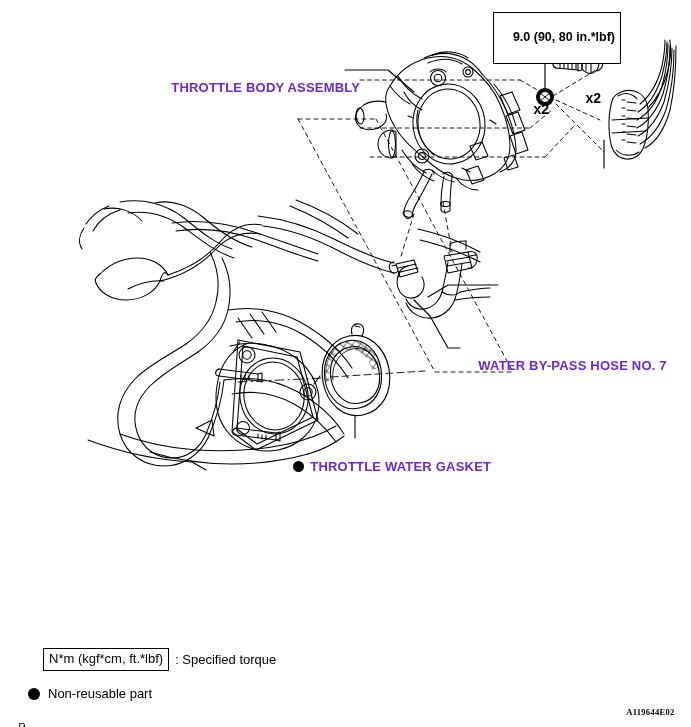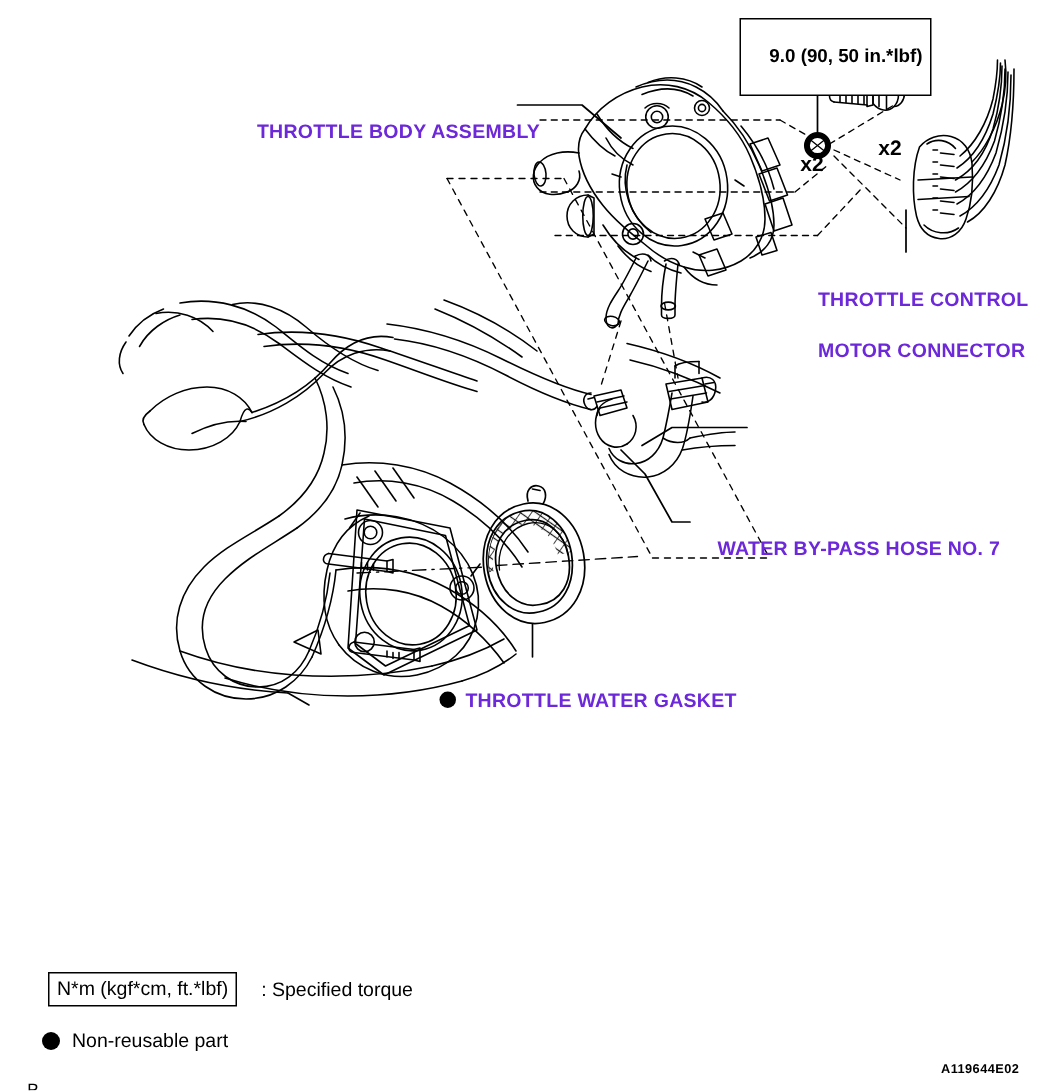--- a/index.html
+++ b/index.html
@@ -64,21 +64,21 @@
     border: 1.5px solid #000;
     padding: 2px 5px 3px 5px;
     font-family: "Liberation Sans", sans-serif;
     font-size: 13px;
     line-height: 16px;
     background: #fff;
   }
   .legend-text {
     font-family: "Liberation Sans", sans-serif;
     font-size: 13px;
-    margin-left: 16px;
+    margin-left: 6px;
     white-space: pre;
   }
   .bullet {
     display: inline-block;
     width: 12px;
     height: 12px;
     border-radius: 50%;
     background: #000;
     margin-right: 8px;
     flex: 0 0 auto;
@@ -87,21 +87,21 @@
     display: inline-block;
     width: 11px;
     height: 11px;
     border-radius: 50%;
     background: #000;
     margin-right: 6px;
     vertical-align: -1px;
   }
   .figid {
     position: absolute;
-    font-family: Liberation Sans, sans-serif;
+    font-family: Liberation Serif, serif;
     font-size: 8.5px;
     font-weight: bold;
     letter-spacing: 0.3px;
     white-space: pre;
   }
   .corner-p {
     position: absolute;
     font-family: "Liberation Sans", sans-serif;
     font-size: 11px;
     white-space: pre;
@@ -437,50 +437,46 @@
 
         <path d="M498,285 L448,285 L428,297"></path>
 
         <path d="M460,348 L448,348 L430,316 L414,300"></path>
       </g>
 
     </g>
   </svg>
 
   <div class="torque-box" style="left:493px; top:12px;">
-    <span>9.0 (90, 50 in.*lbf)</span>
+    <span>9.0 (90, 80 in.*lbf)</span>
   </div>
 
   <div class="lbl" style="left:156px; top:62px;">
     <span>THROTTLE BODY ASSEMBLY</span>
   </div>
 
-  <div class="lbl" style="left:530px; top:174px;">
-    <span>THROTTLE CONTROL</span><br>
-    <span>MOTOR CONNECTOR</span>
-  </div>
 
 
   <div class="lbl" style="left:463px; top:340px;">
     <span>WATER BY-PASS HOSE NO. 7</span>
   </div>
 
   <div class="lbl" style="left:278px; top:441px;">
     <span class="bullet-inline"></span><span>THROTTLE WATER GASKET</span>
   </div>
 
   <div class="xmark" style="left:570px; top:74px;">
     <span>x2</span>
   </div>
 
   <div class="xmark" style="left:518px; top:85px;">
     <span>x2</span>
   </div>
 
-  <div class="legend-row" style="left:32px; top:648px;">
+  <div class="legend-row" style="left:43px; top:648px;">
     <span class="legend-box">N*m (kgf*cm, ft.*lbf)</span>
     <span class="legend-text">: Specified torque</span>
   </div>
 
   <div class="legend-row" style="left:28px; top:686px;">
     <span class="bullet"></span>
     <span class="legend-text" style="margin-left:0;">Non-reusable part</span>
   </div>
 
   <div class="figid" style="left:617px; top:697px;">

